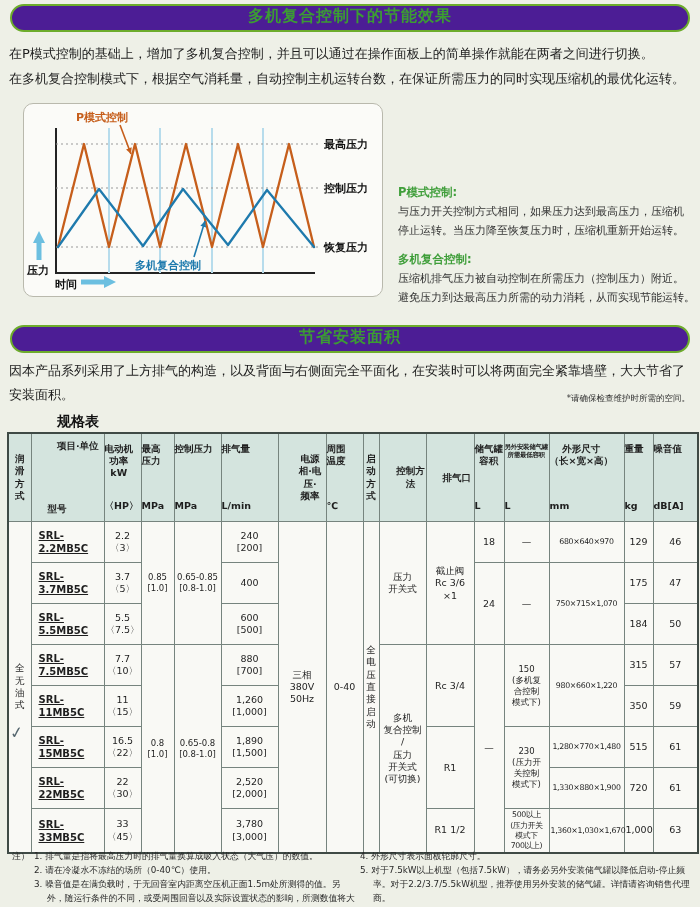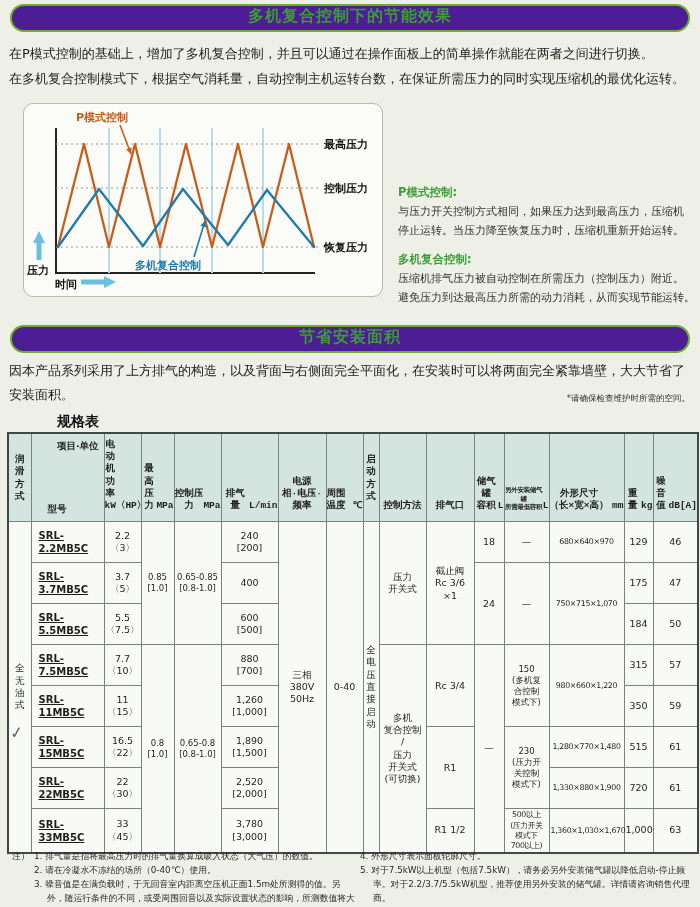--- a/index.html
+++ b/index.html
@@ -28,22 +28,22 @@
 
   .spec-title { position:absolute; left:9px; top:413px; font-size:14px; font-weight:bold; color:#111;margin-left:48px; }
 
   
   .spec-table { position:absolute; left:7px; top:432px; border-collapse:collapse; table-layout:fixed;
                 width:690px; background:#f9f9f5; border:2px solid #3f4a45; }
   .spec-table th, .spec-table td { border:1px solid #76847e; text-align:center; vertical-align:middle;
                 padding:1px; font-size:9.5px; color:#1e1e1e; white-space:pre-line; line-height:1.3; }
   .spec-table thead th { background:#d4e4de; font-weight:bold; font-size:9.5px; height:80px; padding:3px 0; }
   .spec-table tbody tr { height:41px; }
-  .hcell { display:flex; flex-direction:row; justify-content:space-between; align-items:flex-end; height:72px; padding:1px 0;font-family:Liberation Mono, monospace; }
-  .hcell.center { justify-content:center; }
+  .hcell { display:flex; flex-direction:column; justify-content:space-between; align-items:flex-start; height:72px; padding:1px 0; }
+  .hcell.center { justify-content:center;padding-left:16px; }
   .hcell span { white-space:pre-line; }
   .vert { width:13px; margin:16px auto; word-break:break-all; line-height:1.3; }
   .diag { position:relative;
           background:linear-gradient(to bottom right, rgba(0,0,0,0) 49.4%, #76847e 49.4%, #76847e 50.6%, rgba(0,0,0,0) 50.6%), #d4e4de; }
   .diag .tr { position:absolute; top:6px; right:5px; font-size:9.5px; }
   .diag .bl { position:absolute; bottom:6px; left:6px; font-size:9.5px;padding-left:10px; }
   .model-cell { text-align:left !important; padding-left:7px !important; font-weight:bold; font-size:10px !important;text-decoration:underline; }
   .sm { font-size:8.5px !important; }
   .xs { font-size:7.8px !important; letter-spacing:-0.3px; }
   .dims { font-size:7.8px !important; letter-spacing:-0.3px; }

